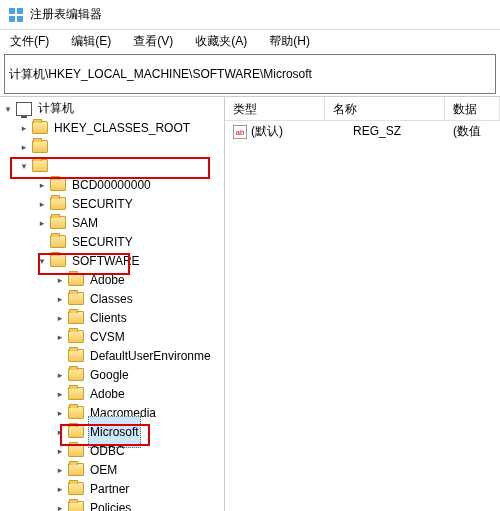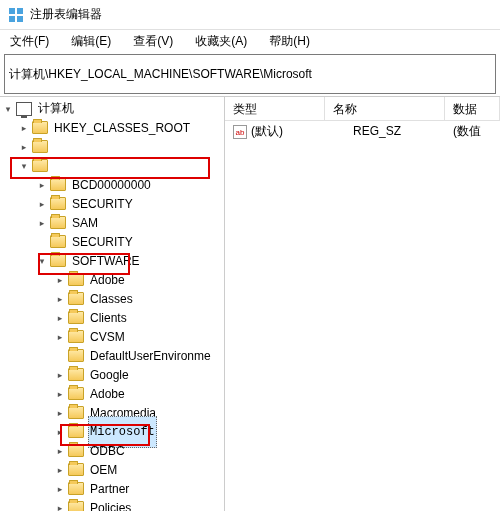--- a/index.html
+++ b/index.html
@@ -16,21 +16,21 @@
 .list-header { display: flex; height: 24px; border-bottom: 1px solid #e0e0e0; font-size: 12px; }
 .list-header .col { padding: 4px 8px; border-right: 1px solid #e0e0e0; }
 .col-name { width: 120px; }
 .col-type { width: 100px; }
 .col-data { flex: 1; }
 .list-row { display: flex; font-size: 12px; height: 20px; align-items: center; }
 .list-row .cell { padding: 0 8px; overflow: hidden; white-space: nowrap; }
 .ab-icon { width: 14px; height: 14px; display: inline-flex; align-items: center; justify-content: center; border: 1px solid #999; font-size: 8px; color: #c00; margin-right: 4px; background: #fff; }
 .tree { font-size: 12px; padding-top: 2px; }
 .tree-row { display: flex; align-items: center; height: 19px; white-space: nowrap; cursor: default; }
-.tree-row.selected .label { background: #cce8ff; border: 1px dotted #666; padding: 8px 1px; font-family: Liberation Mono, monospace; }
+.tree-row.selected .label { background: #cce8ff; border: 1px dotted #666; padding: 8px 1px; }
 .expander { width: 12px; height: 12px; display: inline-flex; align-items: center; justify-content: center; font-size: 9px; color: #555; margin-right: 2px; cursor: pointer; }
 .expander.empty { visibility: hidden; }
 .folder-icon { width: 16px; height: 13px; margin-right: 4px; background: linear-gradient(#ffe9a6, #f5c95a); border: 1px solid #c9a227; border-radius: 1px; position: relative; }
 .folder-icon::before { content: ""; position: absolute; top: -3px; left: 0; width: 7px; height: 3px; background: #f5c95a; border: 1px solid #c9a227; border-bottom: none; border-radius: 1px 1px 0 0; }
 .pc-icon { width: 16px; height: 14px; margin-right: 4px; background: #fff; border: 1px solid #555; position: relative; }
 .pc-icon::after { content: ""; position: absolute; bottom: -3px; left: 4px; width: 6px; height: 2px; background: #555; }
 .label { padding: 0 2px; }
 .indent { display: inline-block; }
 .highlight-box { position: absolute; border: 2px solid #d00; pointer-events: none; }
 </style>

